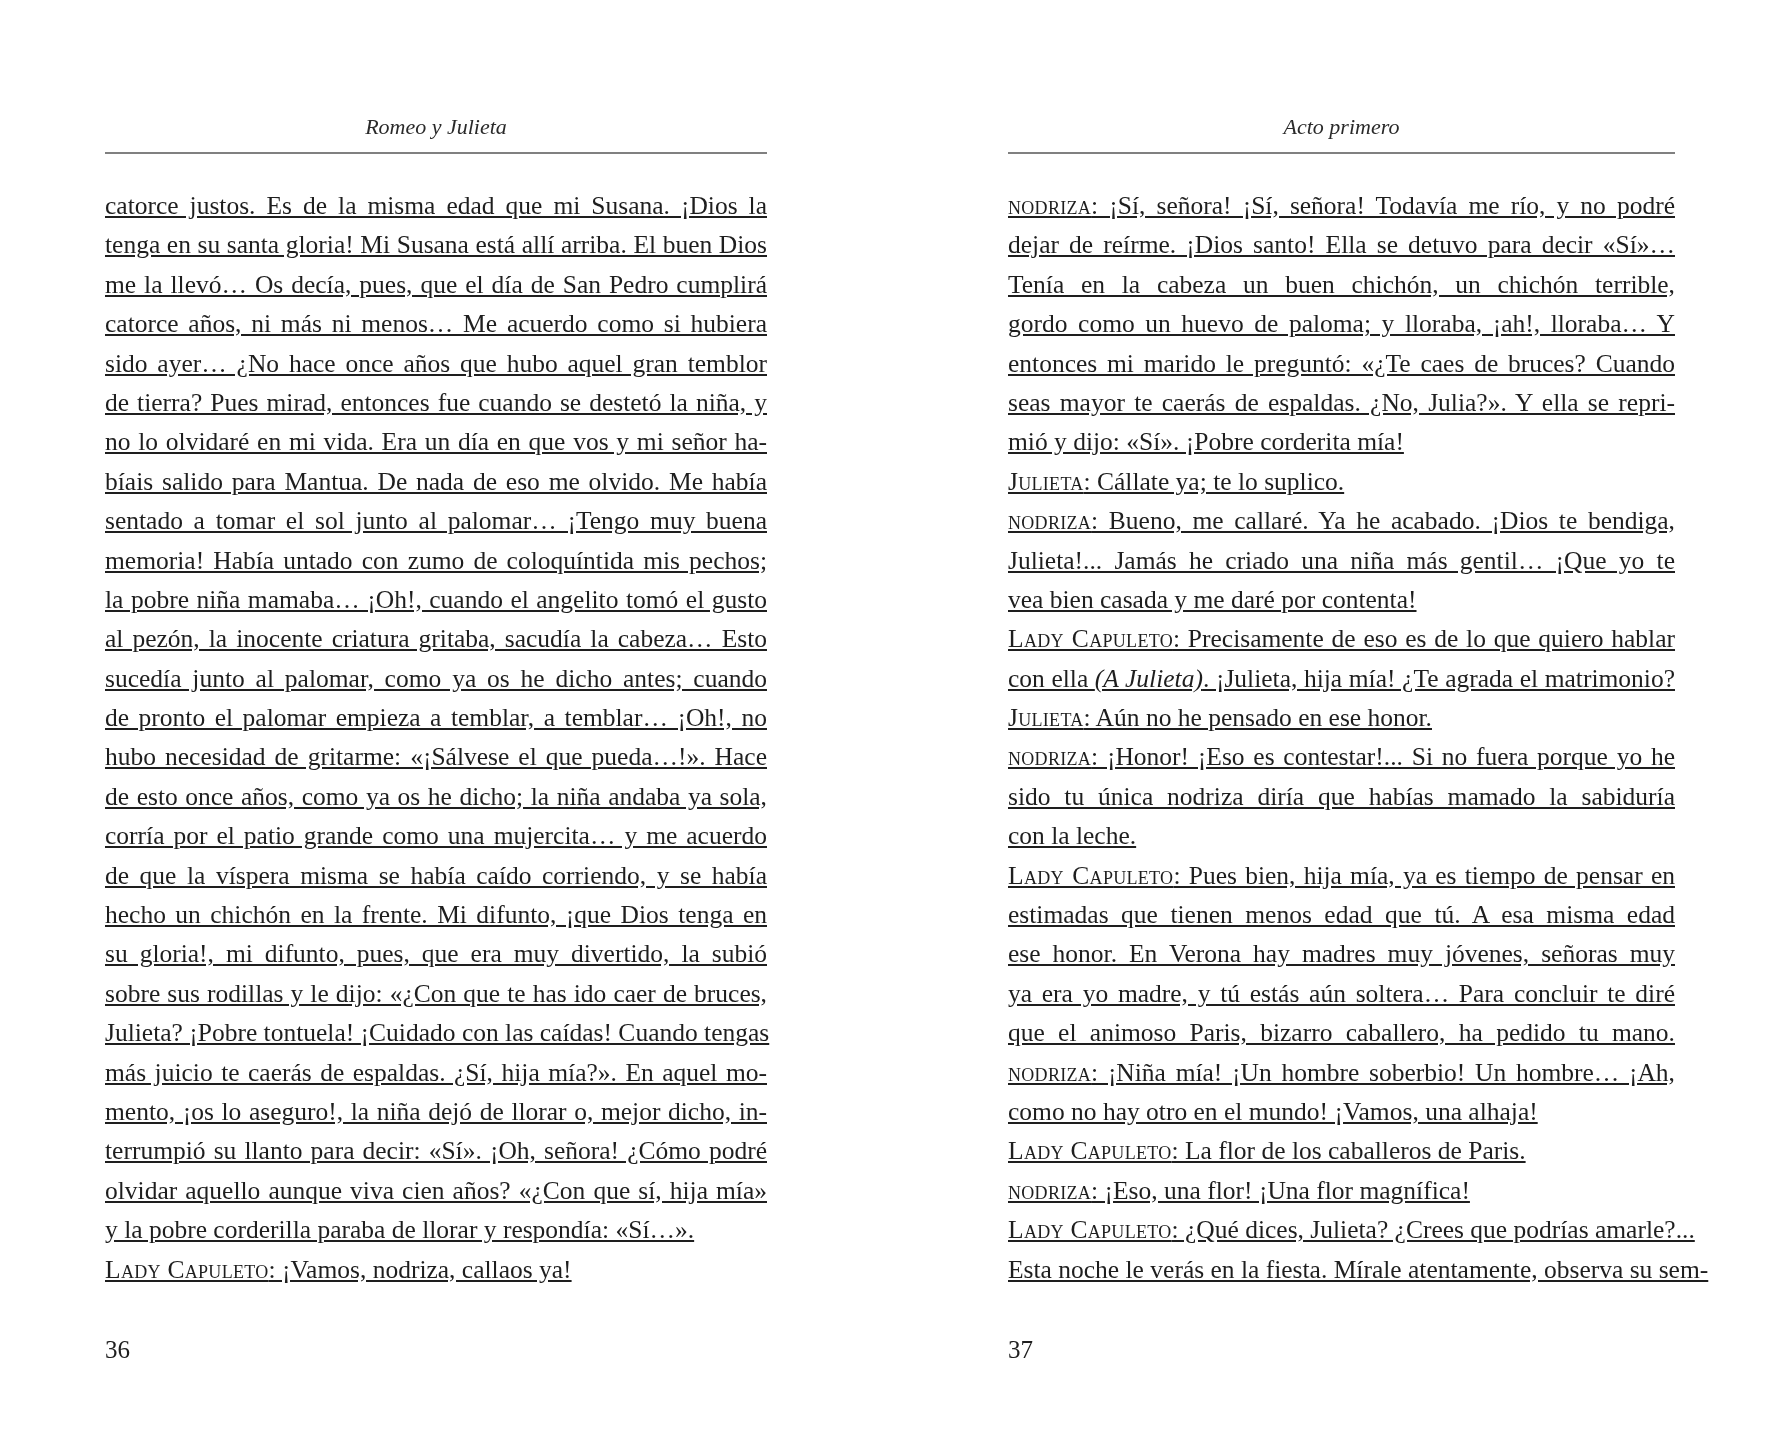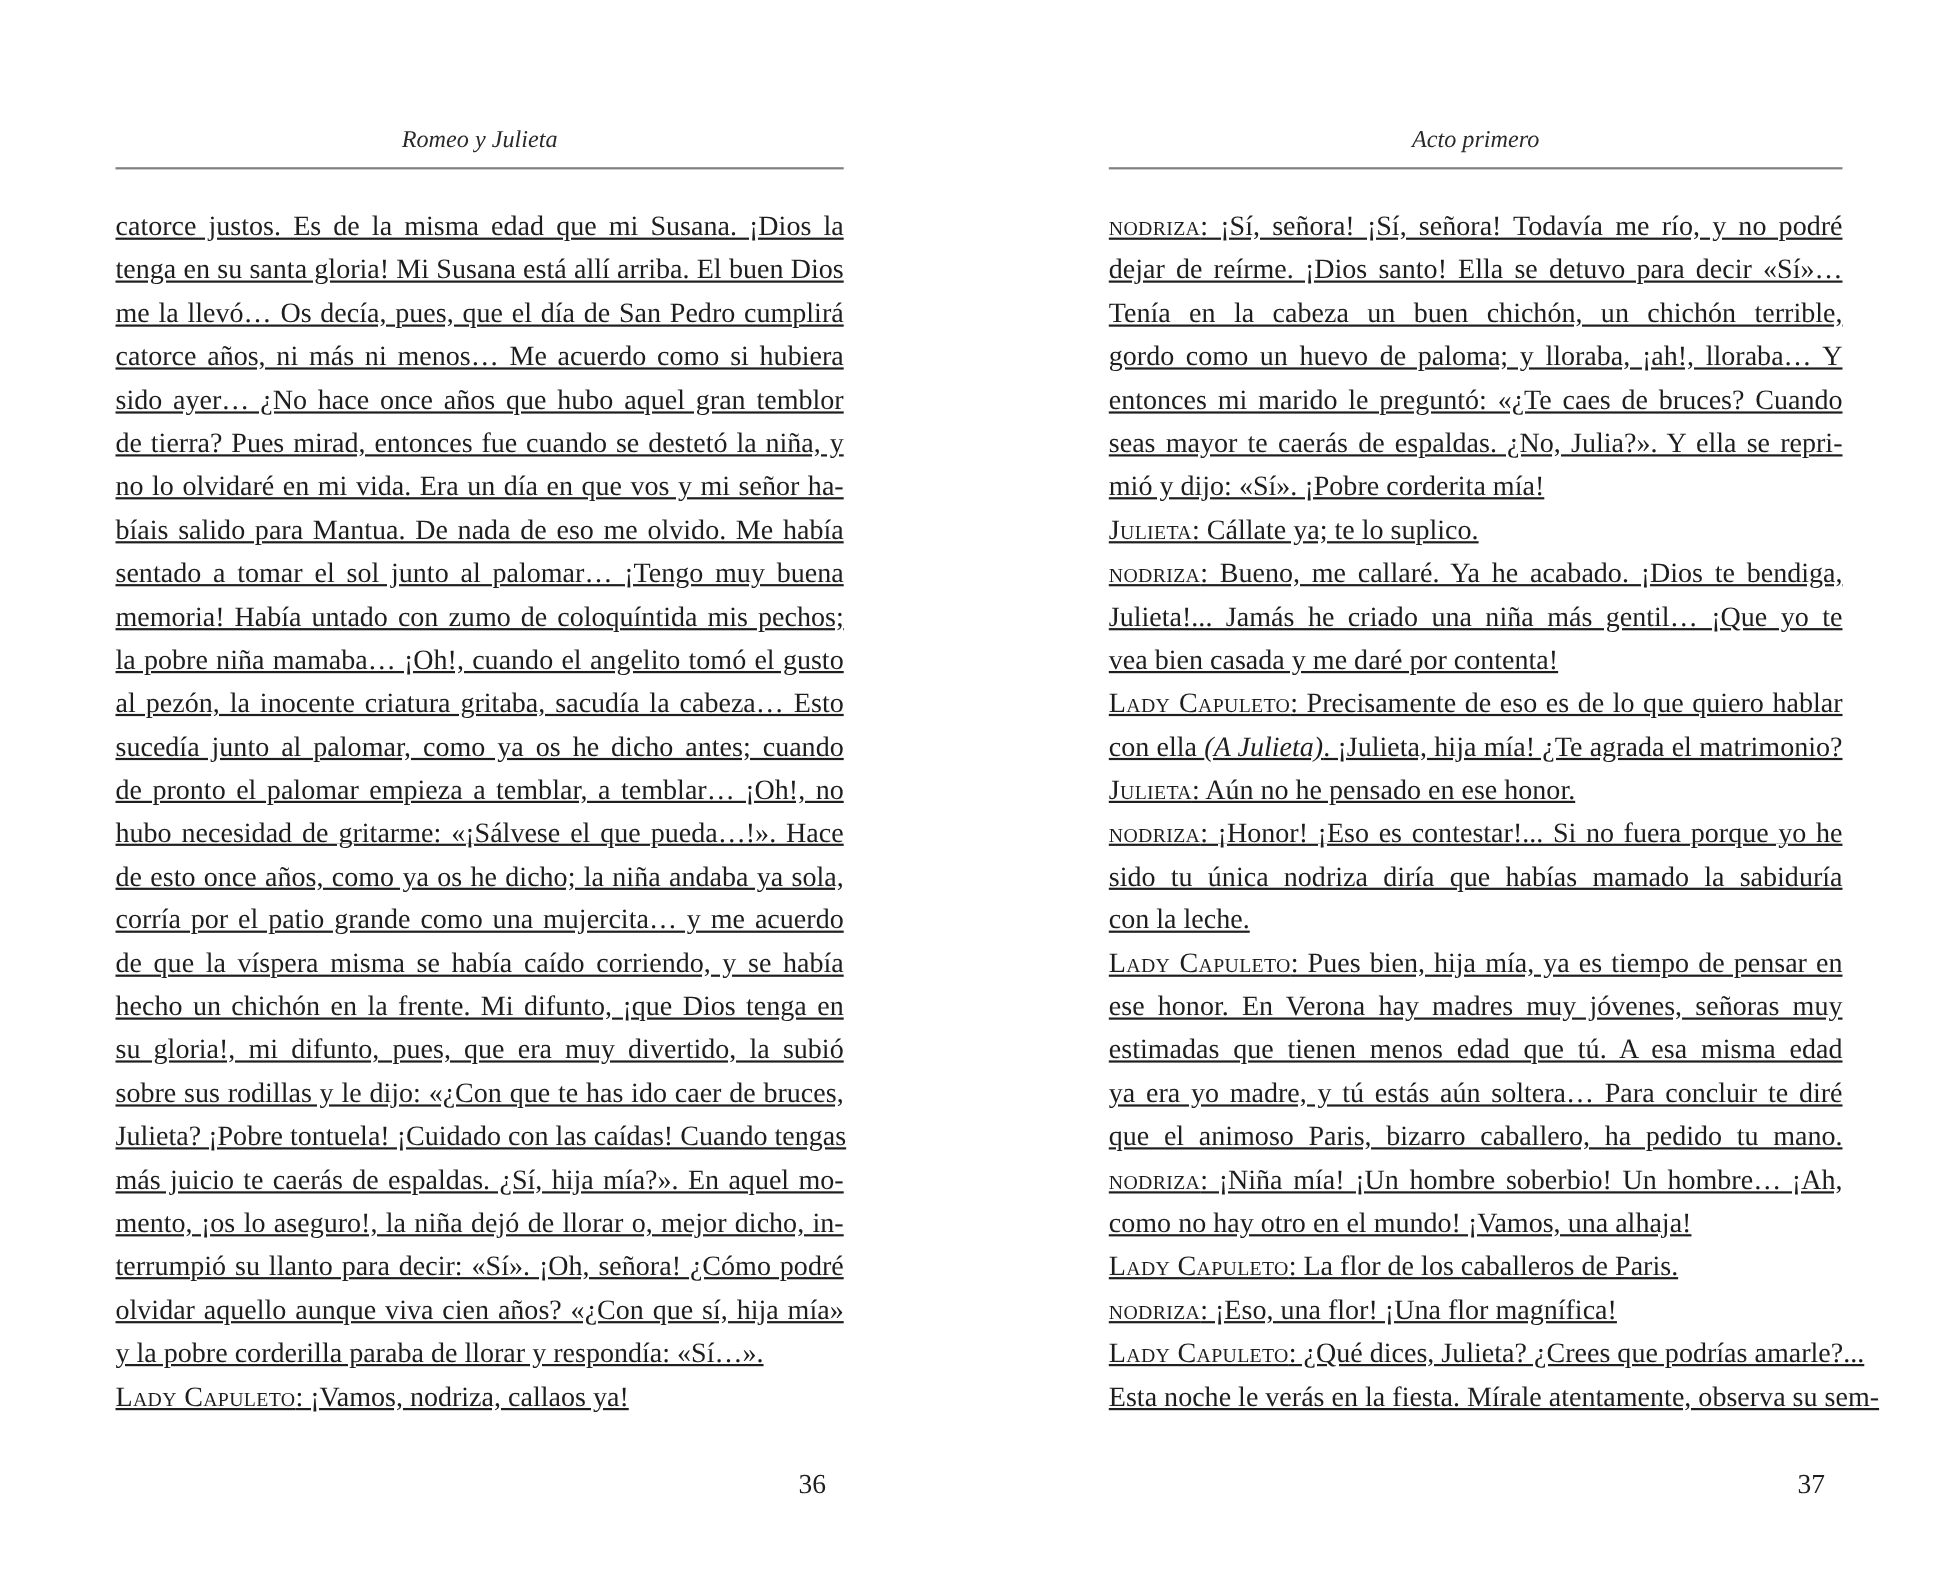--- a/index.html
+++ b/index.html
@@ -13,21 +13,21 @@
   .page.left .running-head { text-align: center; }
   .page.right .running-head { text-align: center; }
   .rule { position: absolute; top: 152px; left: 0; right: 0; height: 0;
           border-top: 2px solid #808080; }
   .body-text { position: absolute; top: 186px; left: 0; right: 0; text-decoration: underline; }
   .line { display: block; height: 39.4px; line-height: 39.4px; font-size: 25.5px;
           white-space: nowrap; text-align: justify; text-align-last: justify; }
   .line.last { text-align-last: left; }
   .speaker { font-variant: small-caps; letter-spacing: 0.3px; }
   .stage { font-style: italic; }
-  .folio { position: absolute; top: 1330px; left: 0; right: 16px; text-align: right;
+  .folio { position: absolute; top: 1330px; left: 0; right: 0; text-align: left;
            font-size: 25px; line-height: 40px; }
 </style>
 </head>
 <body>
 
 <div class="page left">
   <div class="running-head">Romeo y Julieta</div>
   <div class="rule"></div>
   <div class="body-text" id="left-body">
       <div class="line"><span>catorce justos. Es de la misma edad que mi Susana. ¡Dios la</span></div>
@@ -77,22 +77,22 @@
       <div class="line"><span class="speaker">nodriza</span><span>: Bueno, me callaré. Ya he acabado. ¡Dios te bendiga,</span></div>
       <div class="line"><span>Julieta!... Jamás he criado una niña más gentil… ¡Que yo te</span></div>
       <div class="line last"><span>vea bien casada y me daré por contenta!</span></div>
       <div class="line"><span class="speaker">Lady Capuleto</span><span>: Precisamente de eso es de lo que quiero hablar</span></div>
       <div class="line"><span>con ella </span><span class="stage">(A Julieta)</span><span>. ¡Julieta, hija mía! ¿Te agrada el matrimonio?</span></div>
       <div class="line last"><span class="speaker">Julieta</span><span>: Aún no he pensado en ese honor.</span></div>
       <div class="line"><span class="speaker">nodriza</span><span>: ¡Honor! ¡Eso es contestar!... Si no fuera porque yo he</span></div>
       <div class="line"><span>sido tu única nodriza diría que habías mamado la sabiduría</span></div>
       <div class="line last"><span>con la leche.</span></div>
       <div class="line"><span class="speaker">Lady Capuleto</span><span>: Pues bien, hija mía, ya es tiempo de pensar en</span></div>
+      <div class="line"><span>estimadas que tienen menos edad que tú. A esa misma edad</span></div>
       <div class="line"><span>ese honor. En Verona hay madres muy jóvenes, señoras muy</span></div>
-      <div class="line"><span>estimadas que tienen menos edad que tú. A esa misma edad</span></div>
       <div class="line"><span>ya era yo madre, y tú estás aún soltera… Para concluir te diré</span></div>
       <div class="line"><span>que el animoso Paris, bizarro caballero, ha pedido tu mano.</span></div>
       <div class="line"><span class="speaker">nodriza</span><span>: ¡Niña mía! ¡Un hombre soberbio! Un hombre… ¡Ah,</span></div>
       <div class="line last"><span>como no hay otro en el mundo! ¡Vamos, una alhaja!</span></div>
       <div class="line last"><span class="speaker">Lady Capuleto</span><span>: La flor de los caballeros de Paris.</span></div>
       <div class="line last"><span class="speaker">nodriza</span><span>: ¡Eso, una flor! ¡Una flor magnífica!</span></div>
       <div class="line"><span class="speaker">Lady Capuleto</span><span>: ¿Qué dices, Julieta? ¿Crees que podrías amarle?...</span></div>
       <div class="line"><span>Esta noche le verás en la fiesta. Mírale atentamente, observa su sem-</span></div>
     </div>
   <div class="folio">37</div>

